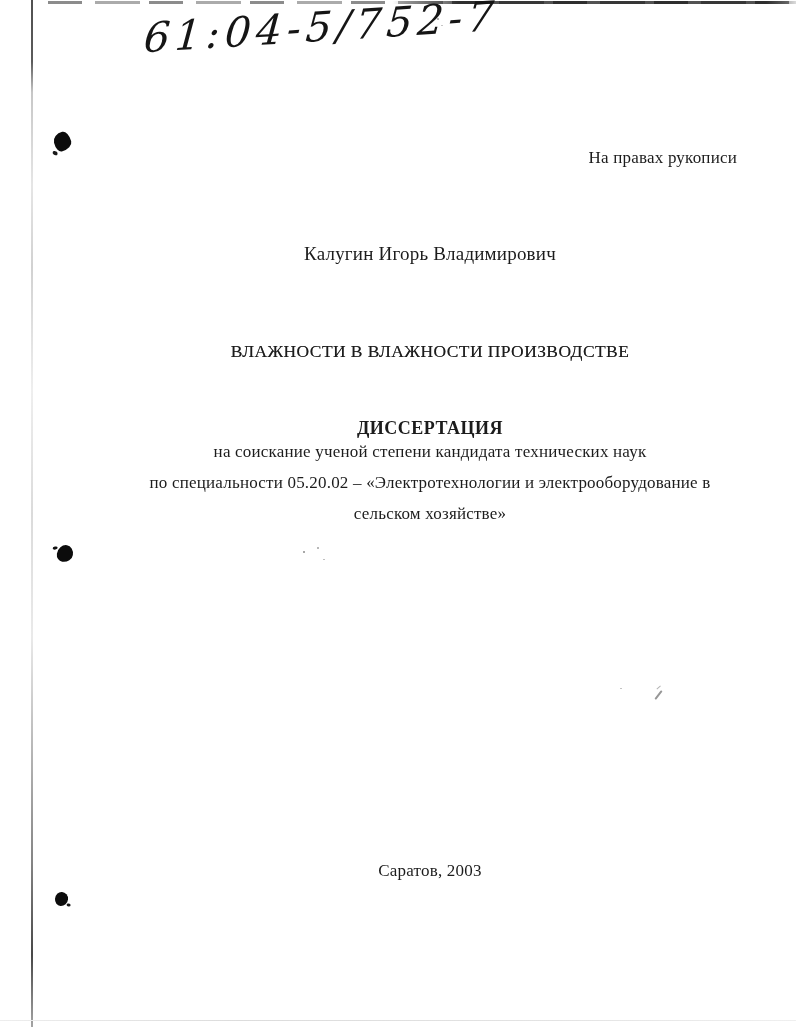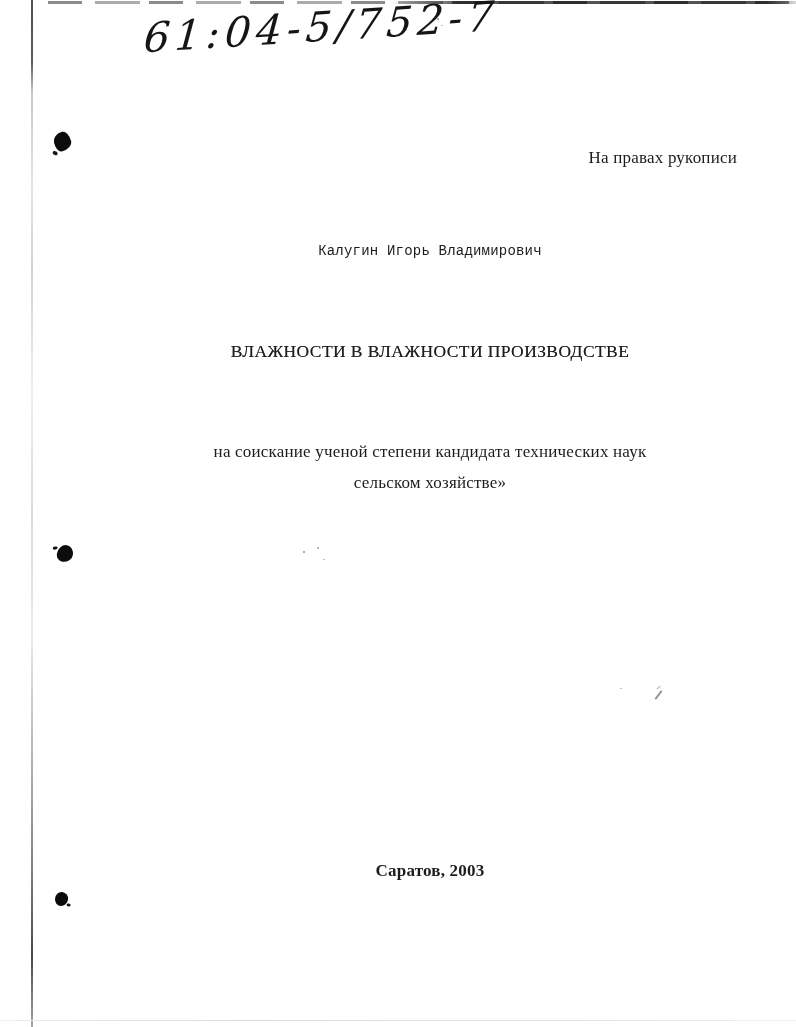--- a/index.html
+++ b/index.html
@@ -68,29 +68,29 @@
     font-family:"DejaVu Serif",serif;
     font-style:italic;font-size:41px;font-weight:400;
     letter-spacing:5px;color:#151515;white-space:nowrap;
     transform:rotate(-3.6deg) skewX(-8deg);
     transform-origin:left top;
   }
   
   .txt{position:absolute;letter-spacing:.2px;}
   .centered{left:64px;width:732px;text-align:center;}
   .manuscript-note{top:148px;right:59px;font-size:17px;text-align:right;}
-  .author{top:243px;font-size:14px;font-family:Liberation Mono, monospace;}
+  .author{top:243px;font-size:19px;}
   .title{top:337px;font-size:17.5px;line-height:29px;letter-spacing:.4px;
     text-shadow:0 0 .4px rgba(0,0,0,.55);}
   .doc-type{top:418px;font-size:18px;font-weight:bold;letter-spacing:.5px;}
   .degree{top:436px;font-size:17px;line-height:31px;}
   .supervisor{top:661px;right:61px;font-size:17px;text-align:right;}
   .supervisor .sup-heading{margin-bottom:42px;}
   .supervisor .sup-line{line-height:27px;}
-  .imprint{top:861px;font-size:17px;font-weight:bold;}
+  .imprint{top:861px;font-size:17px;}
 </style>
 </head>
 <body>
 
 <div class="page">
 
   <div class="edge-line-top"></div>
   <div class="edge-line-left"></div>
   <div class="edge-line-bottom"></div>
   <div class="ink-blot b1"></div>
@@ -107,22 +107,24 @@
   <div class="handwritten">61:04-5/752-7</div>
 
   <div class="txt manuscript-note">На правах рукописи</div>
 
   <div class="txt centered author">Калугин Игорь Владимирович</div>
 
   <div class="txt centered title">
     <div>ВЛАЖНОСТИ В ВЛАЖНОСТИ ПРОИЗВОДСТВЕ</div>
   </div>
 
+  <div class="txt centered doc-type">ДИССЕРТАЦИЯ</div>
 
   <div class="txt centered degree">
     <div>на соискание ученой степени кандидата технических наук</div>
+    <div>по специальности 05.20.02 – «Электротехнологии и электрооборудование в</div>
     <div>сельском хозяйстве»</div>
   </div>
 
 
   <div class="txt centered imprint">Саратов, 2003</div>
 
 </div>
 
 </body></html>

